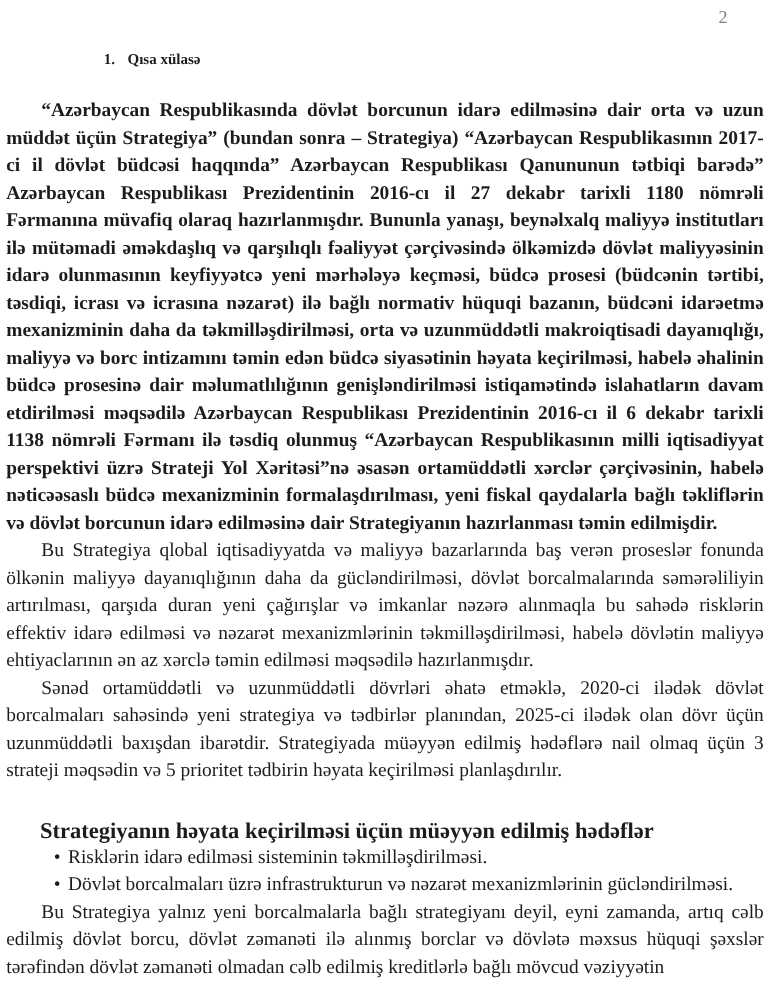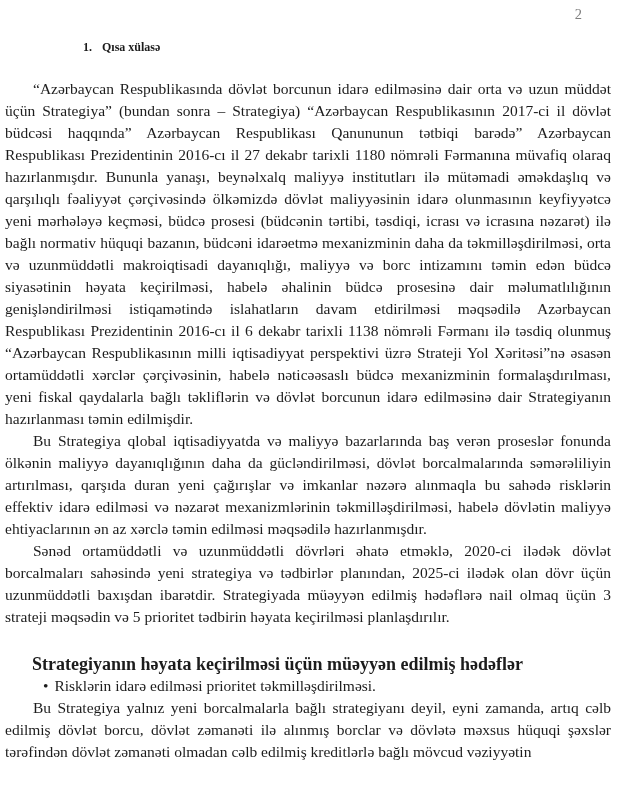--- a/index.html
+++ b/index.html
@@ -41,20 +41,21 @@
     margin: 0;
     font-size: 15.5px;
     line-height: 22px;
     text-align: justify;
     text-justify: inter-word;
     text-indent: 28px;
     hyphens: none;
   }
   p.first-para {
     margin-top: 20px;
+    font-weight: bold;
   }
   .subheading {
     margin: 25px 0 0 0;
     font-size: 18px;
     font-weight: bold;
     line-height: 22px;
     text-indent: 27px;
   }
   p.bullet-item {
     margin: 0;
@@ -84,19 +85,20 @@
 
     <p class="body-para first-para">“Azərbaycan Respublikasında dövlət borcunun idarə edilməsinə dair orta və uzun müddət üçün Strategiya” (bundan sonra – Strategiya) “Azərbaycan Respublikasının 2017-ci il dövlət büdcəsi haqqında” Azərbaycan Respublikası Qanununun tətbiqi barədə” Azərbaycan Respublikası Prezidentinin 2016-cı il 27 dekabr tarixli 1180 nömrəli Fərmanına müvafiq olaraq hazırlanmışdır. Bununla yanaşı, beynəlxalq maliyyə institutları ilə mütəmadi əməkdaşlıq və qarşılıqlı fəaliyyət çərçivəsində ölkəmizdə dövlət maliyyəsinin idarə olunmasının keyfiyyətcə yeni mərhələyə keçməsi, büdcə prosesi (büdcənin tərtibi, təsdiqi, icrası və icrasına nəzarət) ilə bağlı normativ hüquqi bazanın, büdcəni idarəetmə mexanizminin daha da təkmilləşdirilməsi, orta və uzunmüddətli makroiqtisadi dayanıqlığı, maliyyə və borc intizamını təmin edən büdcə siyasətinin həyata keçirilməsi, habelə əhalinin büdcə prosesinə dair məlumatlılığının genişləndirilməsi istiqamətində islahatların davam etdirilməsi məqsədilə Azərbaycan Respublikası Prezidentinin 2016-cı il 6 dekabr tarixli 1138 nömrəli Fərmanı ilə təsdiq olunmuş “Azərbaycan Respublikasının milli iqtisadiyyat perspektivi üzrə Strateji Yol Xəritəsi”nə əsasən ortamüddətli xərclər çərçivəsinin, habelə nəticəəsaslı büdcə mexanizminin formalaşdırılması, yeni fiskal qaydalarla bağlı təkliflərin və dövlət borcunun idarə edilməsinə dair Strategiyanın hazırlanması təmin edilmişdir.</p>
 
     <p class="body-para">Bu Strategiya qlobal iqtisadiyyatda və maliyyə bazarlarında baş verən proseslər fonunda ölkənin maliyyə dayanıqlığının daha da gücləndirilməsi, dövlət borcalmalarında səmərəliliyin artırılması, qarşıda duran yeni çağırışlar və imkanlar nəzərə alınmaqla bu sahədə risklərin effektiv idarə edilməsi və nəzarət mexanizmlərinin təkmilləşdirilməsi, habelə dövlətin maliyyə ehtiyaclarının ən az xərclə təmin edilməsi məqsədilə hazırlanmışdır.</p>
 
     <p class="body-para">Sənəd ortamüddətli və uzunmüddətli dövrləri əhatə etməklə, 2020-ci ilədək dövlət borcalmaları sahəsində yeni strategiya və tədbirlər planından, 2025-ci ilədək olan dövr üçün uzunmüddətli baxışdan ibarətdir. Strategiyada müəyyən edilmiş hədəflərə nail olmaq üçün 3 strateji məqsədin və 5 prioritet tədbirin həyata keçirilməsi planlaşdırılır.</p>
 
     <h2 class="subheading">Strategiyanın həyata keçirilməsi üçün müəyyən edilmiş hədəflər</h2>
 
     <div>
-      <p class="bullet-item"><span class="bullet-dot">•</span><span>Risklərin idarə edilməsi prioritet təkmilləşdirilməsi.</span></p>
+      <p class="bullet-item"><span class="bullet-dot">•</span><span>Risklərin idarə edilməsi sisteminin təkmilləşdirilməsi.</span></p>
+      <p class="bullet-item"><span class="bullet-dot">•</span><span>Dövlət borcalmaları üzrə infrastrukturun və nəzarət mexanizmlərinin gücləndirilməsi.</span></p>
     </div>
 
     <p class="body-para">Bu Strategiya yalnız yeni borcalmalarla bağlı strategiyanı deyil, eyni zamanda, artıq cəlb edilmiş dövlət borcu, dövlət zəmanəti ilə alınmış borclar və dövlətə məxsus hüquqi şəxslər tərəfindən dövlət zəmanəti olmadan cəlb edilmiş kreditlərlə bağlı mövcud vəziyyətin</p>
 
   </div>
 </div>
 
 </body></html>

